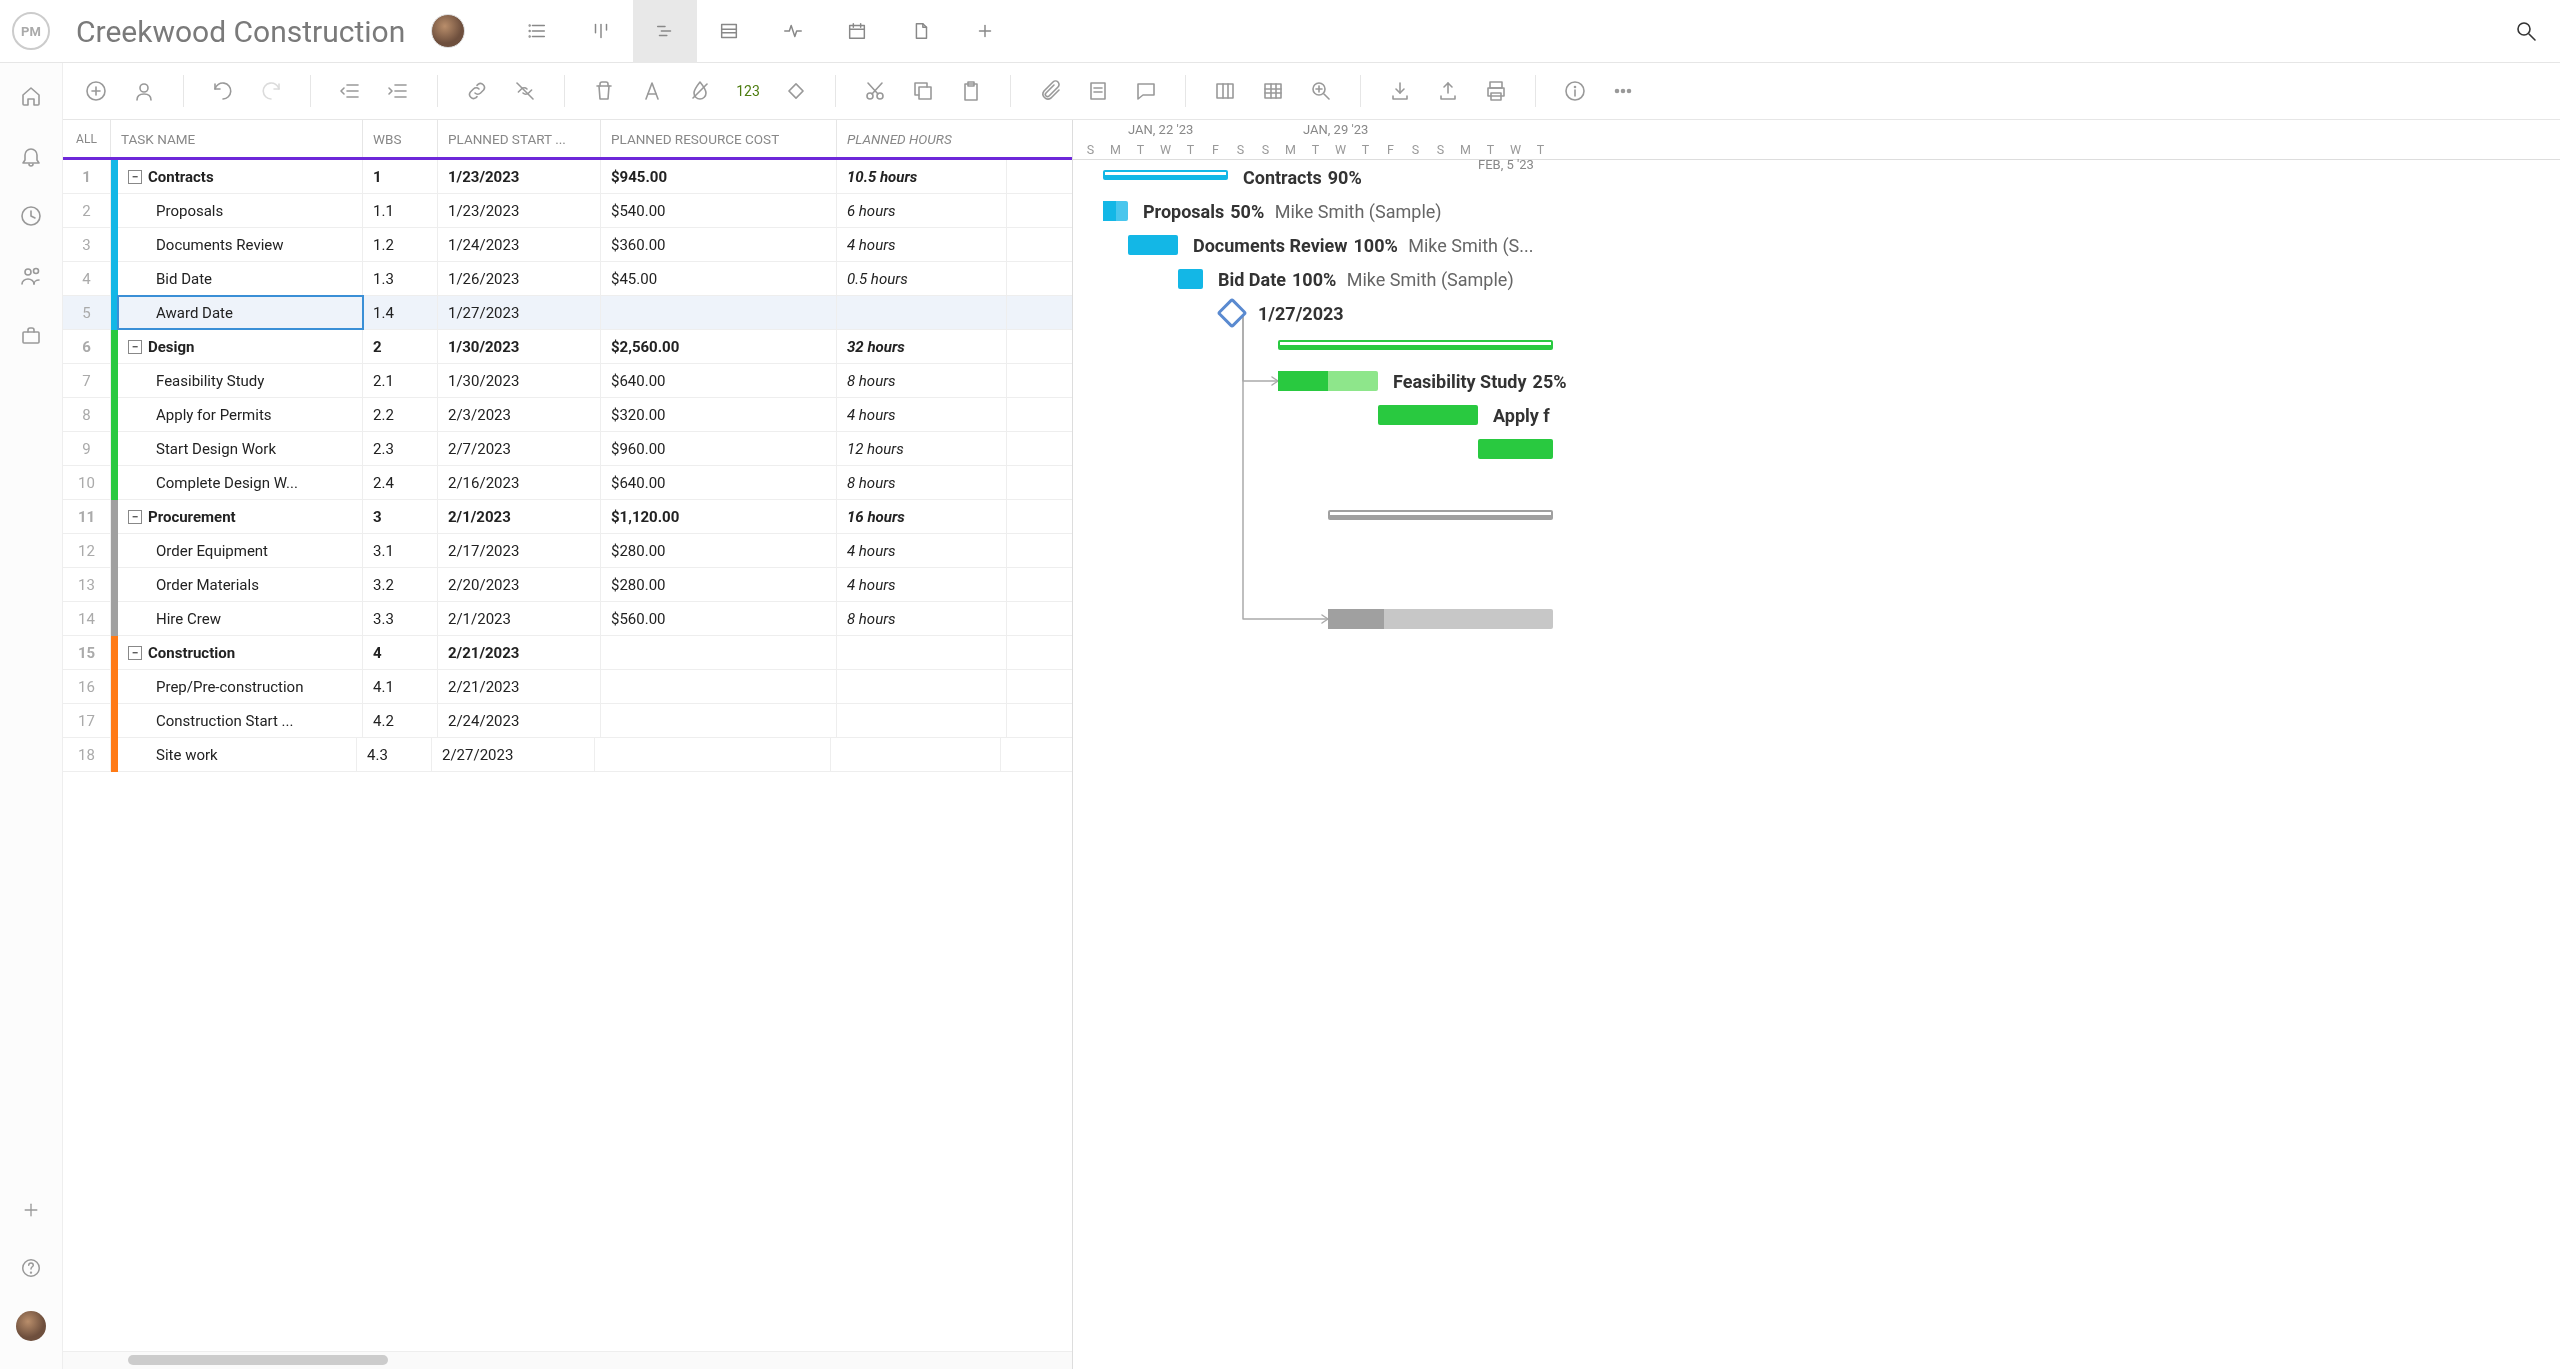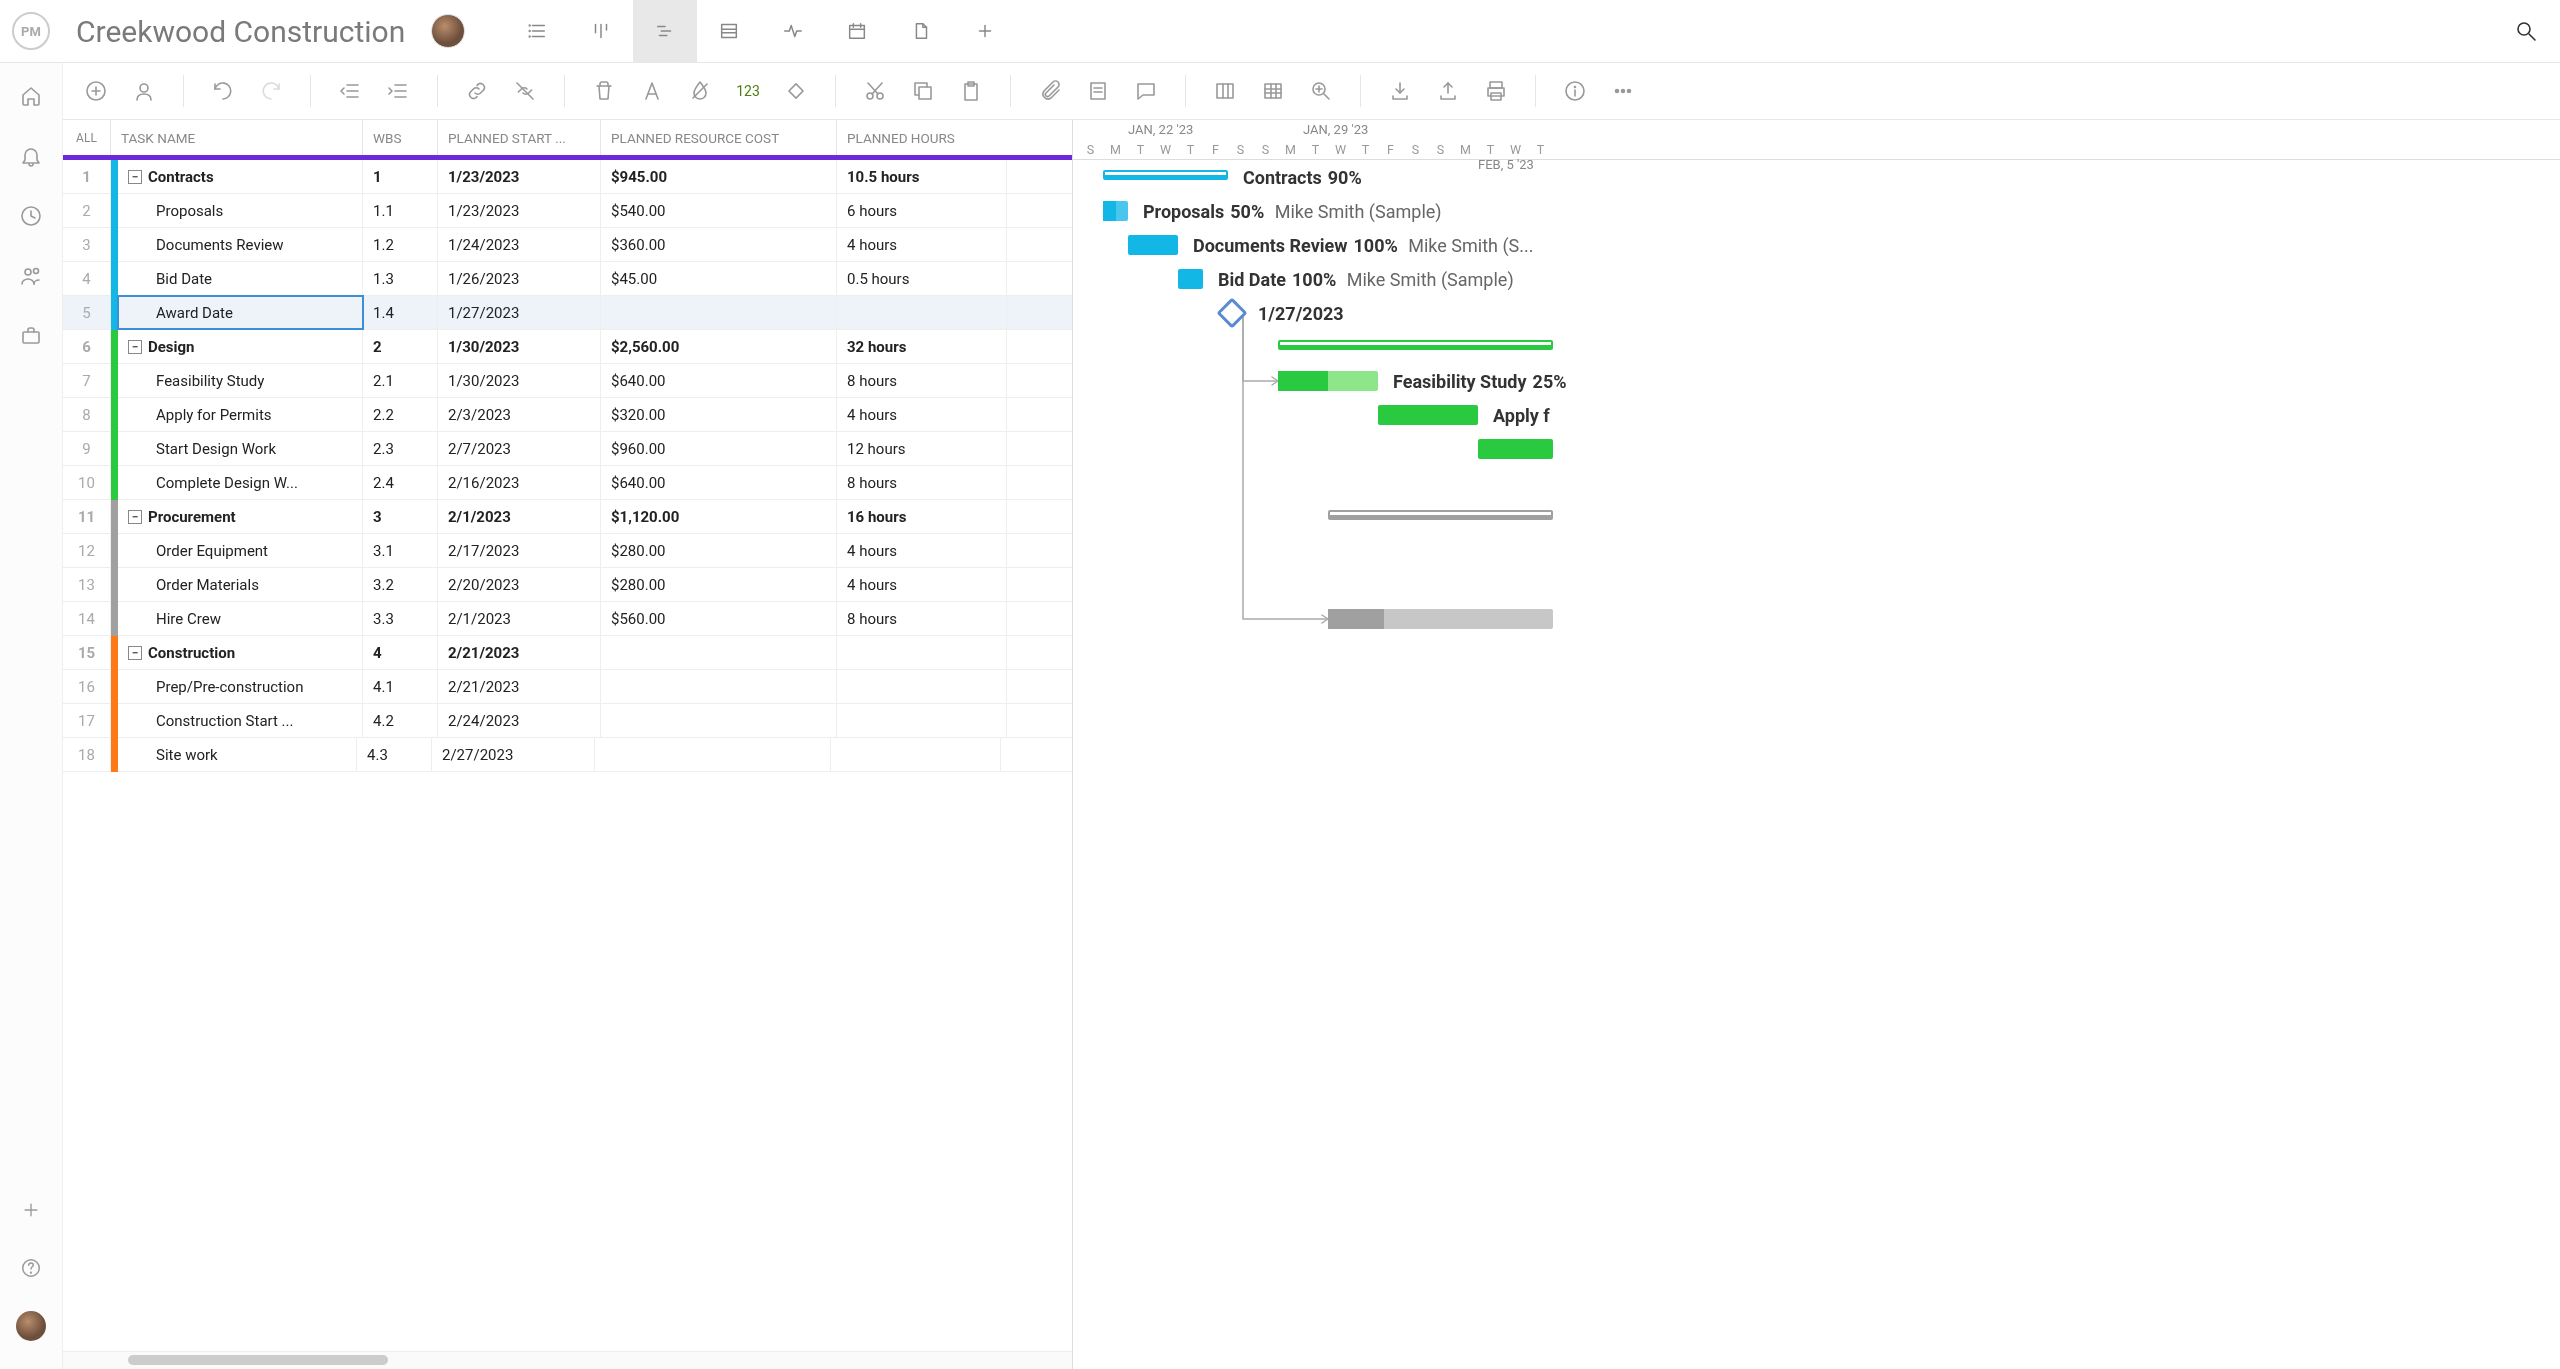--- a/index.html
+++ b/index.html
@@ -27,28 +27,28 @@
 
 
 .main { display: flex; flex-direction: column; overflow: hidden; }
 .toolbar { display: flex; align-items: center; gap: 18px; padding: 12px 18px; border-bottom: 1px solid #e6e6e6; }
 .tool { width: 30px; height: 30px; display: flex; align-items: center; justify-content: center; color: #999; cursor: pointer; }
 .tool svg { width: 24px; height: 24px; }
 .tool-sep { width: 1px; height: 32px; background: #e6e6e6; margin: 0 6px; }
 
 .content { display: flex; flex: 1; overflow: hidden; }
 .grid { flex: 0 0 1010px; display: flex; flex-direction: column; border-right: 1px solid #ddd; overflow: hidden; }
-.grid-header { display: flex; border-bottom: 5px solid #6d28d9; height: 40px; align-items: flex-start; font-size: 13.5px; color: #888; }
+.grid-header { display: flex; border-bottom: 3px solid #6d28d9; height: 40px; align-items: flex-start; font-size: 13.5px; color: #888; }
 .gh { padding: 0 10px; border-right: 1px solid #e6e6e6; height: 100%; display: flex; align-items: center; overflow: hidden; white-space: nowrap; text-overflow: ellipsis; }
 .col-all { width: 48px; justify-content: center; font-size: 12px; }
 .col-task { width: 252px; }
 .col-wbs { width: 75px; }
 .col-start { width: 163px; }
 .col-cost { width: 236px; }
-.col-hours { width: 170px; border-right: none; }
+.col-hours { width: 170px; border-right: none; font-style: italic; }
 
 .grid-body { flex: 1; overflow-y: auto; }
 .row { display: flex; height: 34px; border-bottom: 1px solid #eee; align-items: center; }
 .row.group { font-weight: 700; color: #111; }
 .row.selected { background: #eef3fa; }
 .row .col-all { color: #aaa; justify-content: center; }
 .color-bar { width: 7px; height: 34px; flex-shrink: 0; }
 .collapse { width: 14px; height: 14px; border: 1px solid #888; display: inline-flex; align-items: center; justify-content: center; font-size: 12px; line-height: 1; margin-right: 6px; color: #555; }
 .indent { display: inline-block; }
 .cell { padding: 0 10px; height: 100%; display: flex; align-items: center; border-right: 1px solid #eee; overflow: hidden; white-space: nowrap; text-overflow: ellipsis; font-size: 15px; color: #222; }

